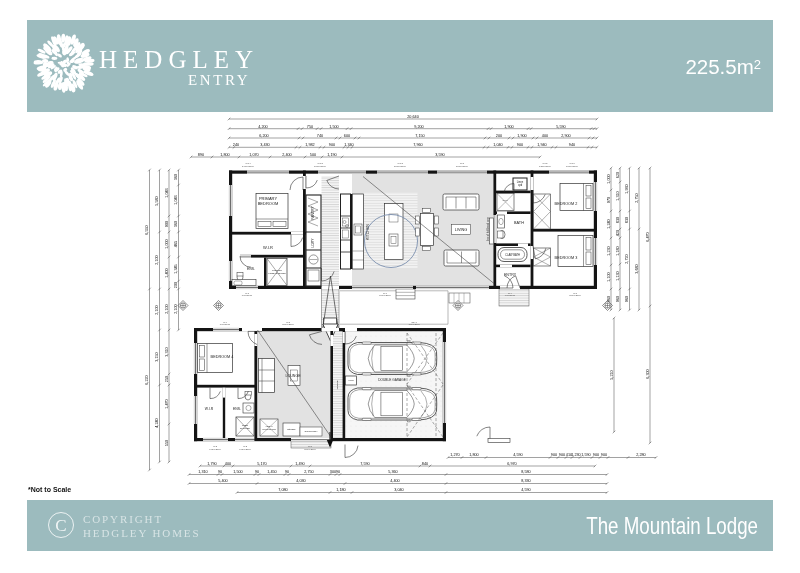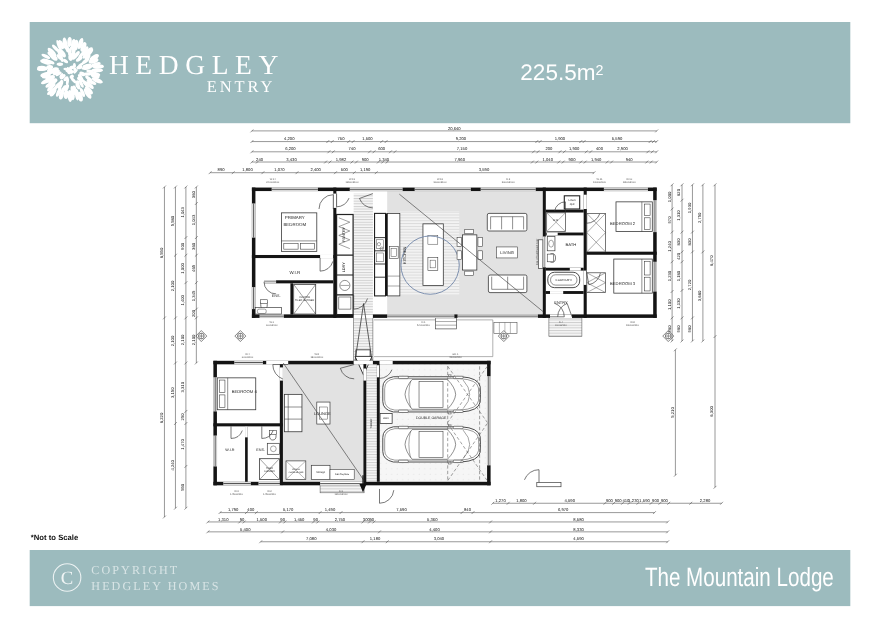--- a/index.html
+++ b/index.html
@@ -1096,21 +1096,21 @@
     <ellipse cx="32.0" cy="30.6" rx="1.59" ry="2.50" transform="rotate(26 32.0 30.6)" fill="#fff"></ellipse>
     <ellipse cx="33.7" cy="29.3" rx="1.61" ry="1.97" transform="rotate(88 33.7 29.3)" fill="#fff"></ellipse>
     <ellipse cx="35.6" cy="27.7" rx="1.31" ry="2.22" transform="rotate(352 35.6 27.7)" fill="#fff"></ellipse>
     <ellipse cx="36.0" cy="31.2" rx="1.40" ry="1.59" transform="rotate(164 36.0 31.2)" fill="#fff"></ellipse>
   </svg>
 
 <div style="position:absolute;left:99px;top:46px;color:#fff;font-family:'Liberation Serif',serif;font-size:25px;letter-spacing:6px;font-weight:400">HEDGLEY</div>
 
 <div style="position:absolute;left:188px;top:71.5px;color:#fff;font-family:'Liberation Serif',serif;font-size:15px;letter-spacing:2.6px">ENTRY</div>
 
-<div style="position:absolute;left:473px;top:55px;width:288px;text-align:left;color:#fff;font-size:20.5px">225.5m<span style="font-size:13px;vertical-align:5px">2</span></div>
+<div style="position:absolute;left:473px;top:55px;width:288px;text-align:right;color:#fff;font-size:20.5px">225.5m<span style="font-size:13px;vertical-align:5px">2</span></div>
 
 <div style="position:absolute;left:28px;top:486px;font-size:7px;font-weight:bold;color:#111">*Not to Scale</div>
 
 <div class="band" style="top:500px;height:51px"></div>
 
 <div style="position:absolute;left:48px;top:512px;width:26px;height:26px;border:1px solid rgba(255,255,255,.8);border-radius:50%;color:rgba(255,255,255,.85);font-family:'Liberation Serif',serif;font-size:17px;text-align:center;line-height:25px">C</div>
 
 <div style="position:absolute;left:83px;top:513px;color:rgba(255,255,255,.6);font-family:'Liberation Serif',serif;font-size:11px;letter-spacing:1.9px;line-height:13.5px">COPYRIGHT<br>HEDGLEY HOMES</div>
 
 <div style="position:absolute;left:458px;top:512px;width:300px;text-align:right;color:#fff;font-size:24px;transform:scaleX(0.78);transform-origin:100% 50%">The Mountain Lodge</div>

